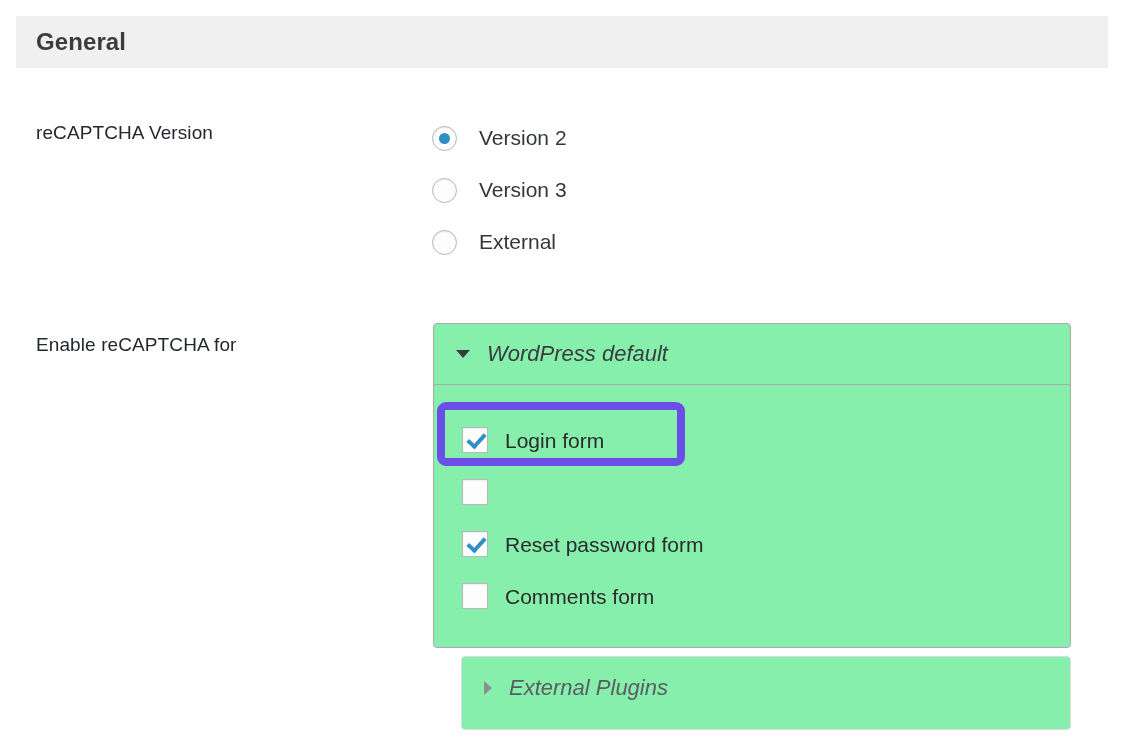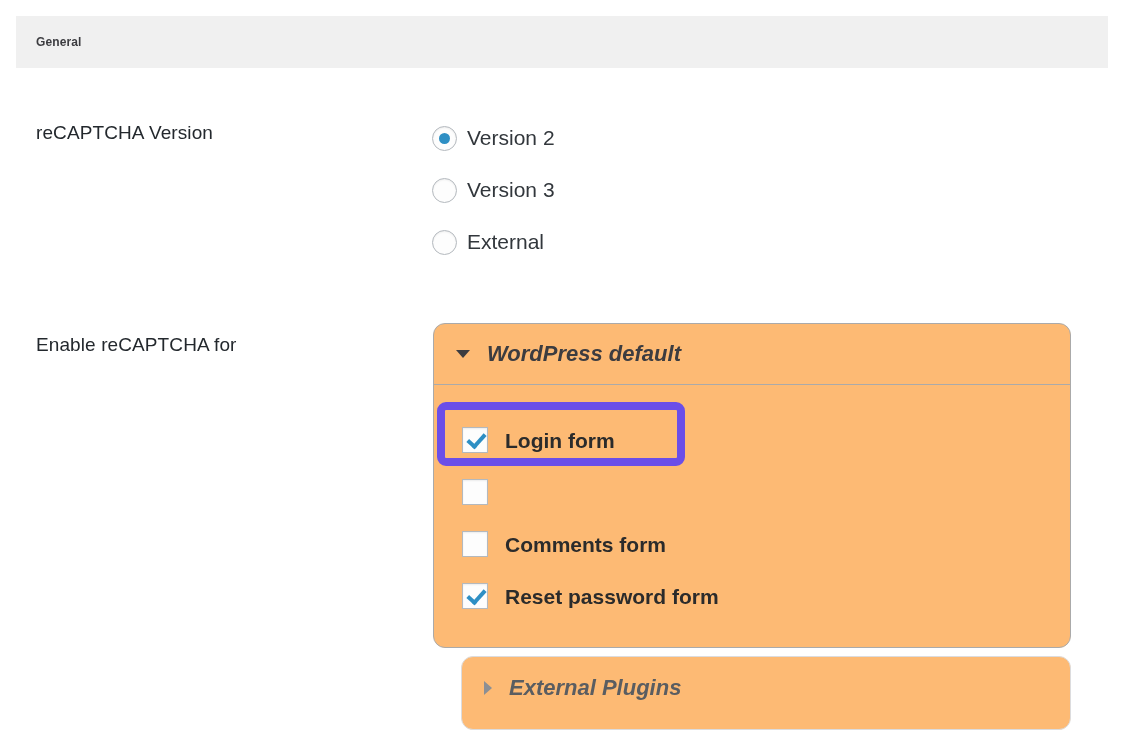--- a/index.html
+++ b/index.html
@@ -21,21 +21,21 @@
     position: absolute;
     left: 16px;
     top: 16px;
     width: 1092px;
     height: 52px;
     background: #f0f0f0;
     display: flex;
     align-items: center;
   }
   .section-header-title {
-    font-size: 12px;
+    font-size: 24px;
     font-weight: bold;
     color: #3c3c40;
     padding-left: 20px;
     letter-spacing: 0.1px;
   }
 
   
   .field-row {
     position: absolute;
     left: 0;
@@ -78,39 +78,38 @@
   .radio-outer.selected {
     border-color: #b4b9be;
   }
   .radio-dot {
     width: 11px;
     height: 11px;
     border-radius: 50%;
     background: #2e8fc4;
   }
   .radio-label {
-    margin-left: 10px;
+    margin-left: 22px;
     font-size: 21px;
     color: #32373c;
     white-space: nowrap;
   }
 
   
   .accordion {
     position: absolute;
     left: 433px;
     top: 323px;
     width: 638px;
   }
   .panel {
     border: 1px solid #aaaaaa;
-    border-radius: 12px;
-    background: #fdba74;
-    box-sizing: border-box;
-    font-weight: bold;
+    border-radius: 4px;
+    background: #86efac;
+    box-sizing: border-box;
   }
   .panel-open {
     height: 325px;
     position: relative;
   }
   .panel-head {
     height: 61px;
     display: flex;
     align-items: center;
     padding-left: 22px;
@@ -257,27 +256,27 @@
         <div class="checkbox-item">
           <span class="checkbox-box checked"></span>
           <span class="checkbox-label">Login form</span>
         </div>
 
         <div class="checkbox-item">
           <span class="checkbox-box"></span>
         </div>
 
         <div class="checkbox-item">
+          <span class="checkbox-box checked"></span>
+          <span class="checkbox-label">Reset password form</span>
+        </div>
+
+        <div class="checkbox-item">
           <span class="checkbox-box"></span>
           <span class="checkbox-label">Comments form</span>
-        </div>
-
-        <div class="checkbox-item">
-          <span class="checkbox-box checked"></span>
-          <span class="checkbox-label">Reset password form</span>
         </div>
 
       </div>
     </div>
 
     <div class="panel panel-collapsed">
       <div class="panel-head">
         <span class="caret caret-right"></span>
         <span class="panel-title muted">External Plugins</span>
       </div>

